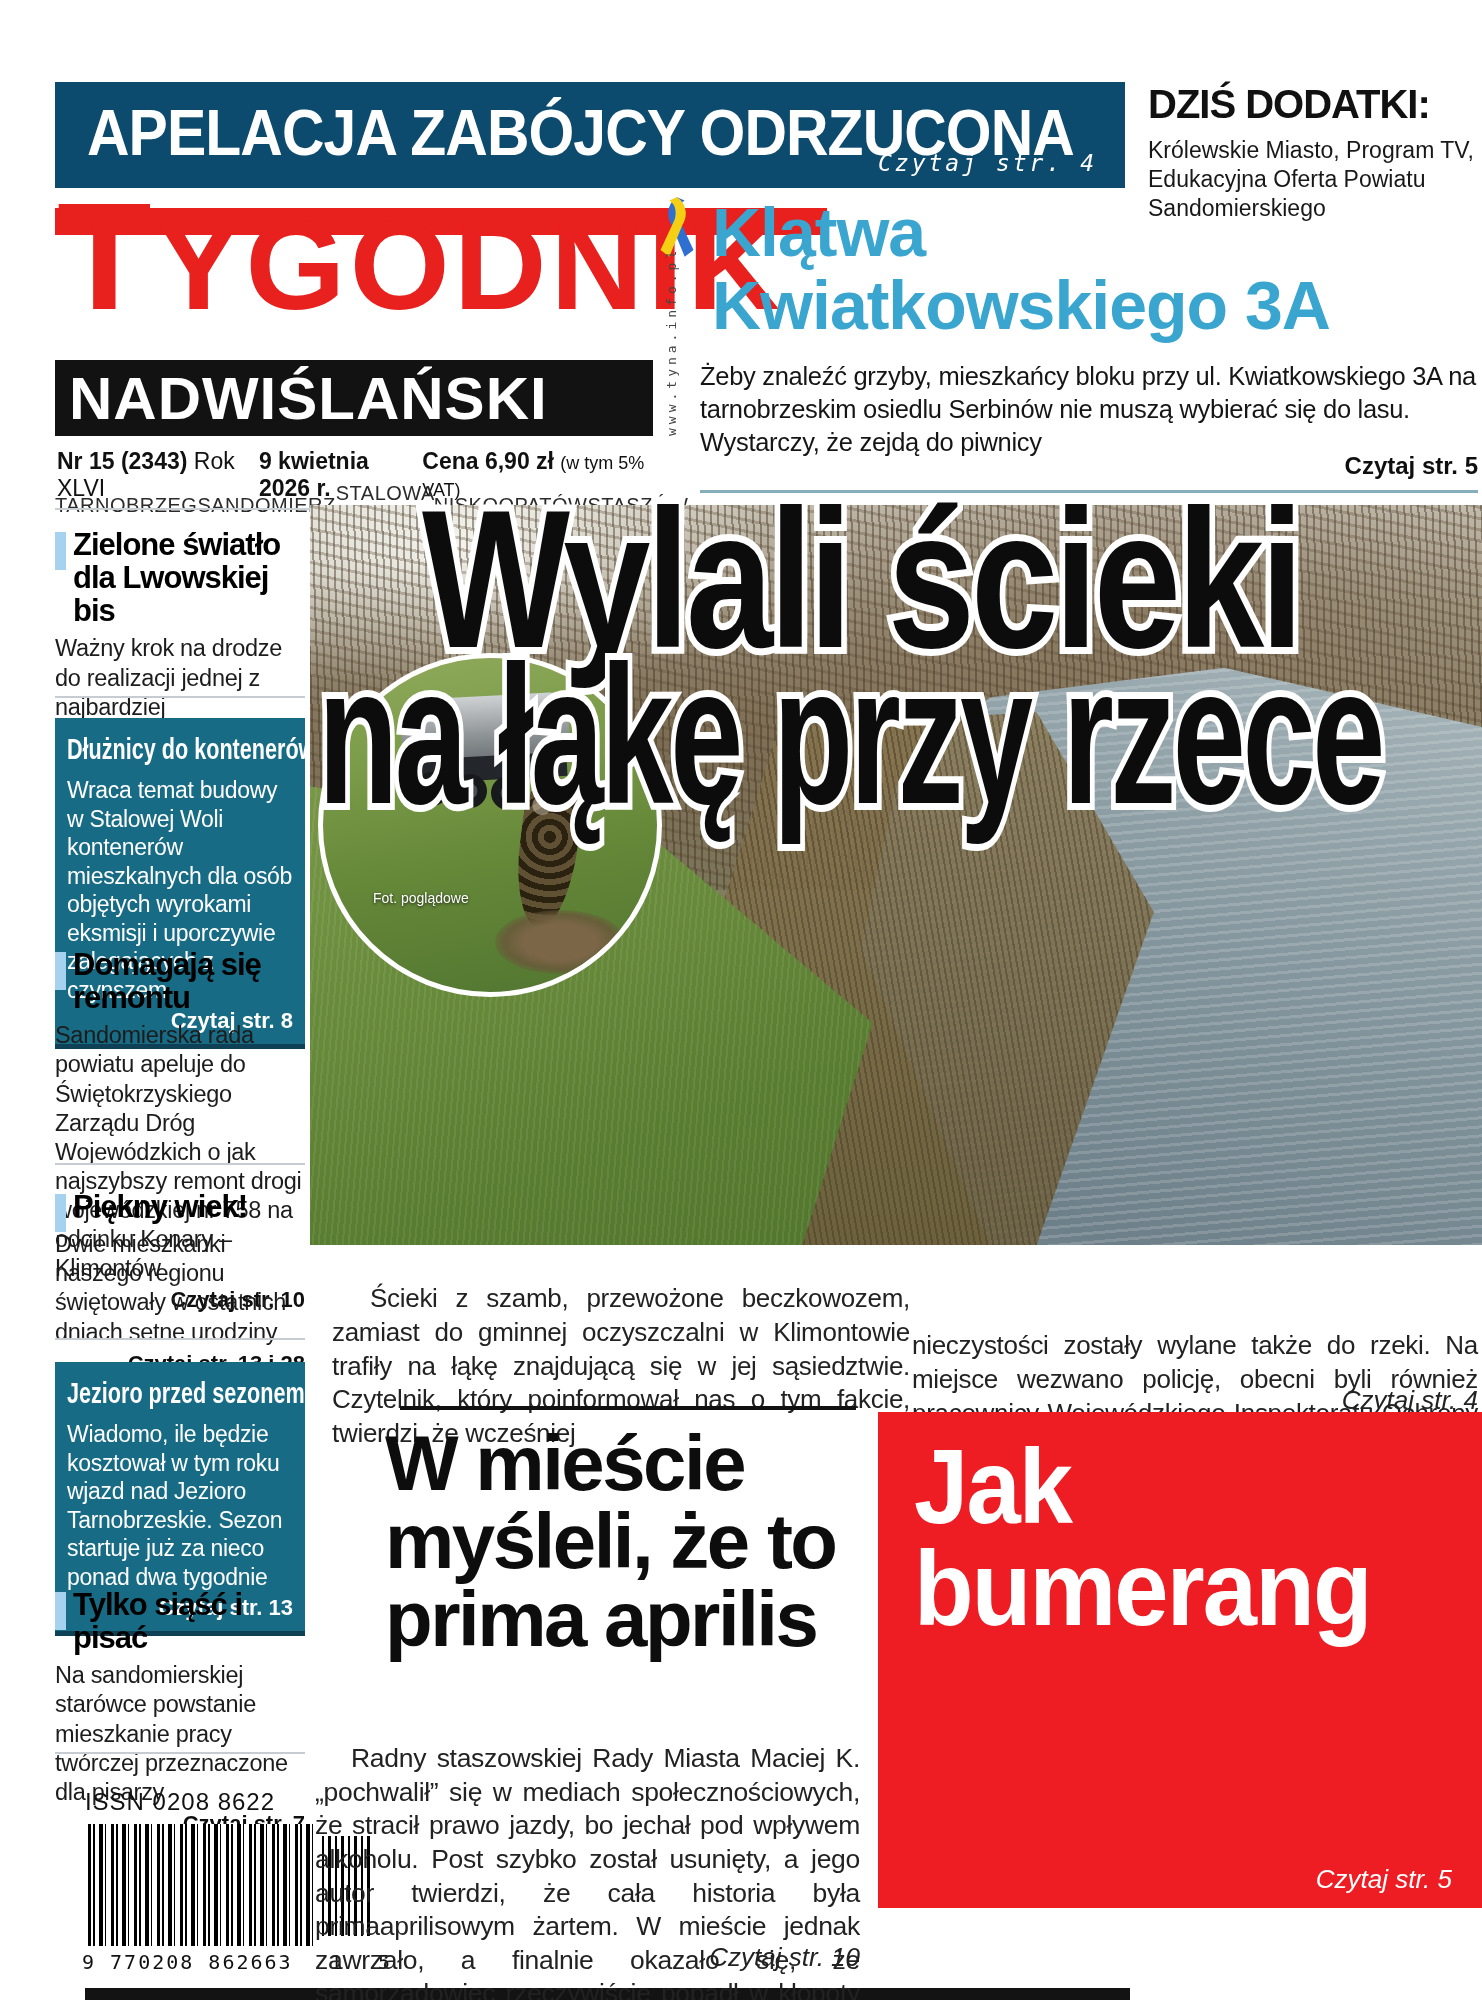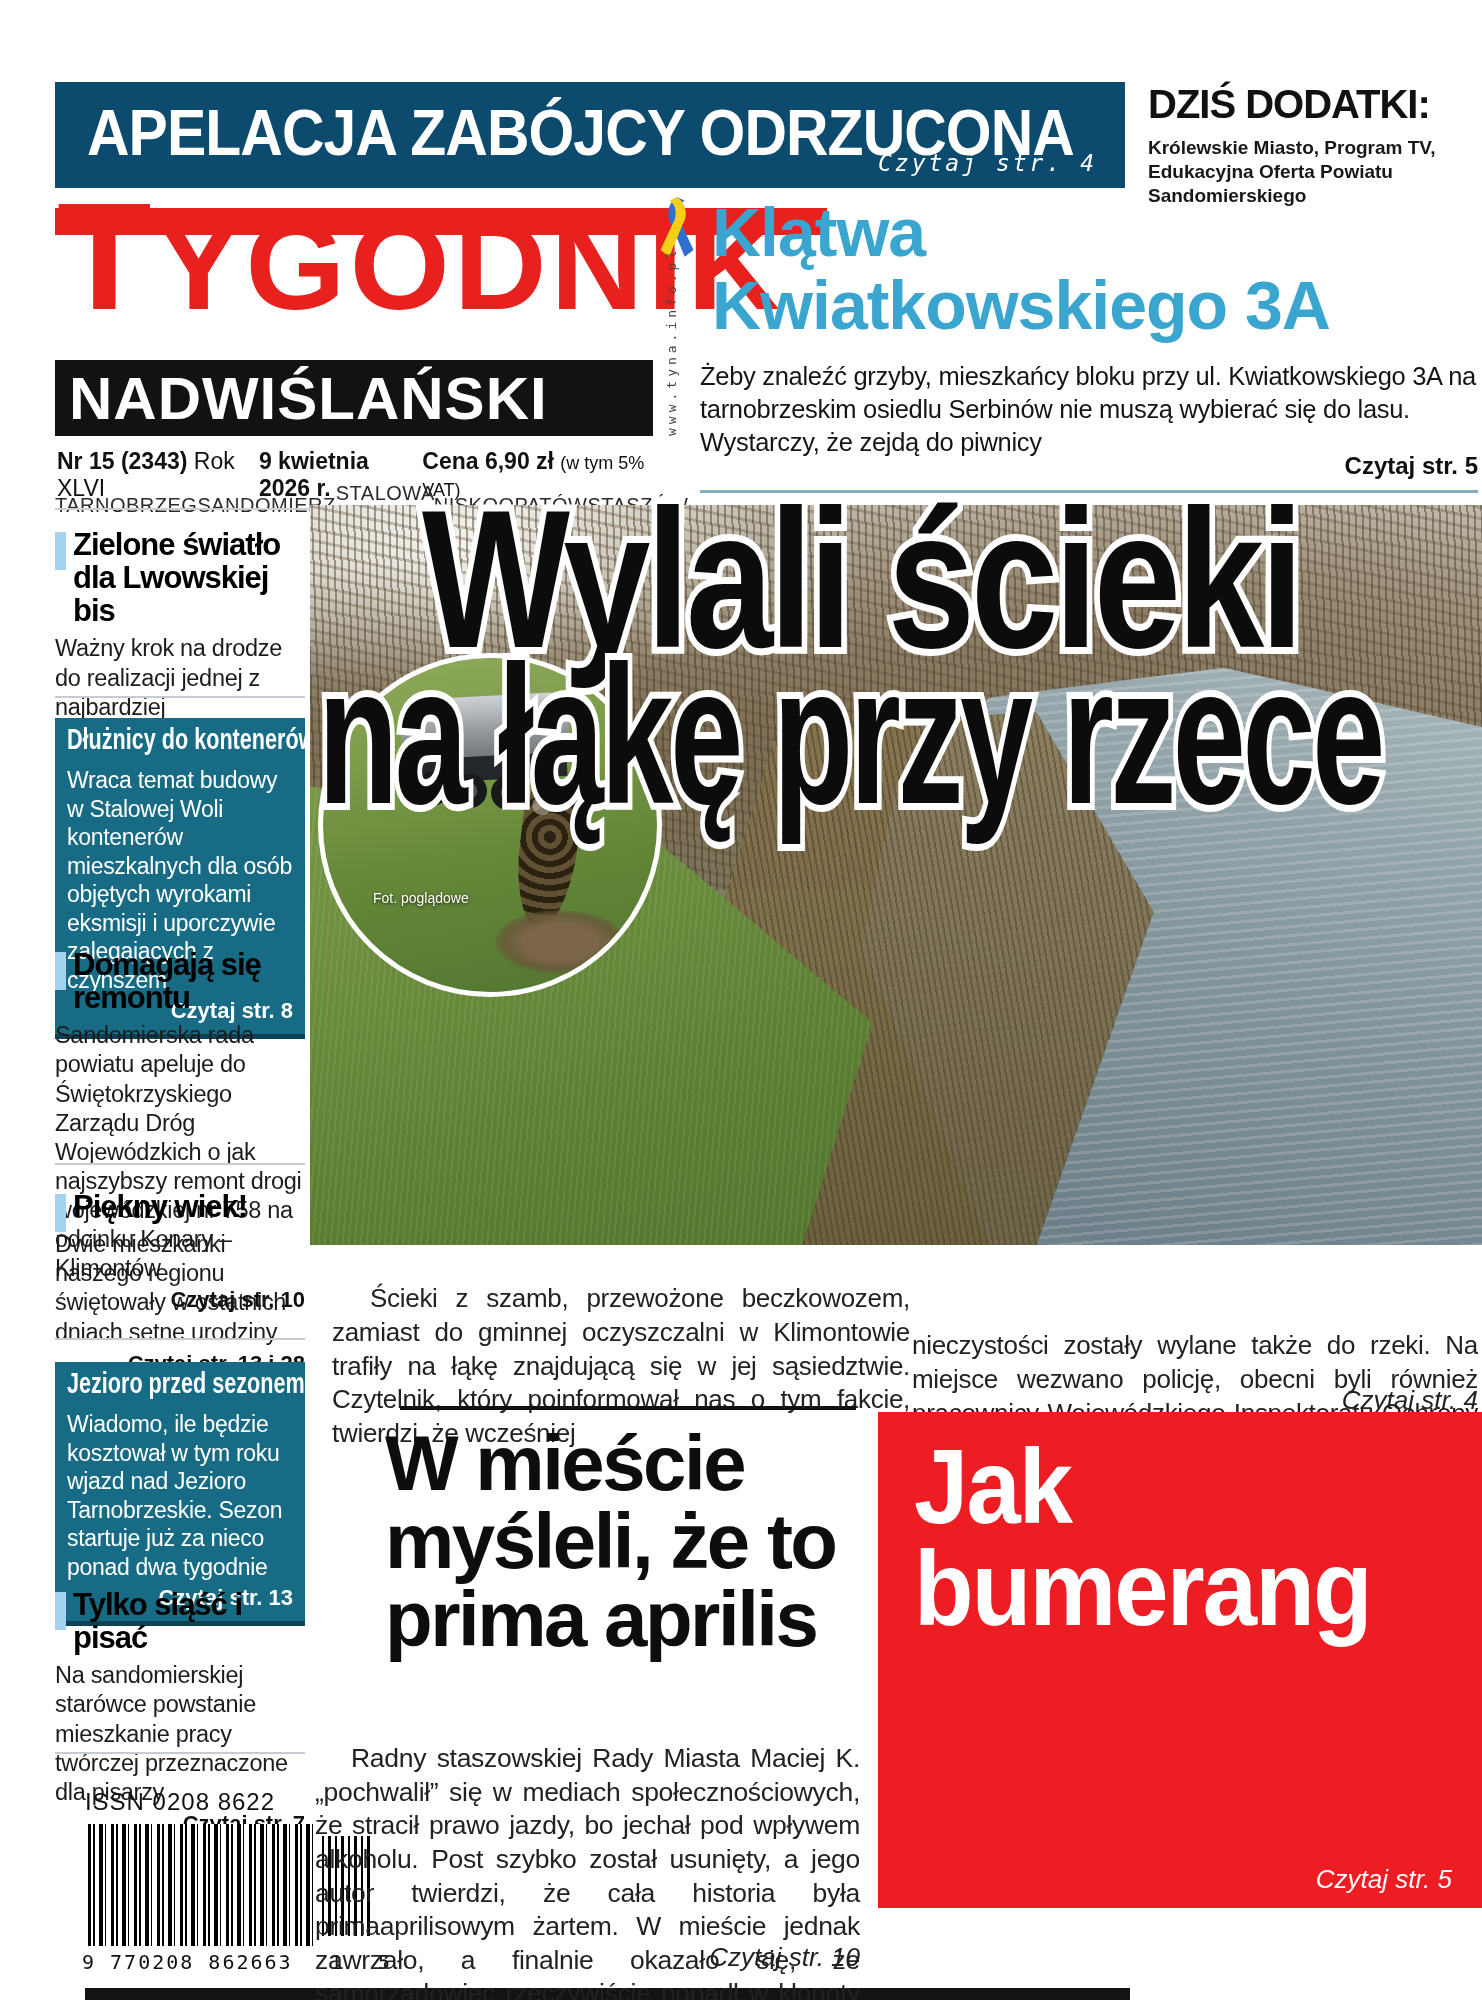--- a/index.html
+++ b/index.html
@@ -9,21 +9,21 @@
 
   
   .top-banner { left:55px; top:82px; width:1070px; height:106px; background:#0c4a6e; }
   .top-banner-headline { position:absolute; left:32px; top:14px; color:#fff; font-size:64px; font-weight:800;
      letter-spacing:-1px; white-space:nowrap; transform:scaleX(.92); transform-origin:left top; }
   .top-banner-read { position:absolute; right:28px; bottom:12px; color:#fff; font-family:"DejaVu Sans Mono", monospace;
      font-style:italic; font-size:23px; letter-spacing:3px; }
 
   
   .supp-title { left:1148px; top:82px; font-size:40px; font-weight:800; letter-spacing:-1px; color:#111;text-align:center; }
-  .supp-items { left:1148px; top:136px; width:330px; font-size:19px; font-weight:700; line-height:1.25; color:#181818; }
+  .supp-items { left:1148px; top:136px; width:330px; font-size:23px; font-weight:400; line-height:1.25; color:#181818; }
 
   
   .mast { left:55px; top:208px; width:772px; height:230px; }
   .mast-redbar { position:absolute; left:0; top:0; width:772px; height:27px; background:#e8201e; }
   .mast-tyg { position:absolute; left:2px; top:-28px; color:#e8201e; font-weight:800; font-size:126px; line-height:1;
      letter-spacing:4px; white-space:nowrap; transform:scaleX(1.02); transform-origin:left top; }
   .mast-tyg::first-letter { font-size:152px; }
   .mast-black { position:absolute; left:0; top:152px; width:598px; height:76px; background:#121212; }
   .mast-nad { position:absolute; left:14px; top:4px; color:#fff; font-weight:800; font-size:60px; letter-spacing:1px; white-space:nowrap; }
 
@@ -98,21 +98,21 @@
   .col2-read { left:912px; top:1385px; width:566px; text-align:right; font-style:italic; font-size:26px; color:#222; }
 
   
   .sb { left:55px; width:250px; }
   .sb-title { position:relative; padding-left:18px; color:#000000; font-weight:800; font-size:31px; line-height:1.07; letter-spacing:-1px; }
   .sb-title::before { content:""; position:absolute; left:0; top:4px; width:11px; height:38px; background:#a5d2ee; }
   .sb-body { position:relative; margin-top:7px; font-size:23.5px; line-height:1.24; color:#1c1c1c; letter-spacing:-.3px; }
   .sb-read { display:block; text-align:right; font-size:22px; font-weight:700; color:#0f0f0f; margin-top:4px; }
   .sb-read.inline { margin-top:-28px; }
   .sb-divider { left:55px; width:250px; height:2px; background:#c6ccd2; }
-  .sb-box { left:55px; width:250px; background:#176b84; border-bottom:5px solid #0f4156; padding:4px 12px 10px 12px; }
+  .sb-box { left:55px; width:250px; background:#176b84; border-bottom:5px solid #0f4156; padding:14px 12px 10px 12px; }
   .sb-box-title { color:#fff; font-weight:800; font-size:30px; white-space:nowrap; transform:scaleX(.72); transform-origin:left top; }
   .sb-box-body { margin-top:10px; font-size:23px; line-height:1.24; color:#fff; letter-spacing:-.3px; }
   .sb-box-read { display:block; text-align:right; font-size:22px; font-weight:700; color:#fff; margin-top:4px; }
 
   
   .issn { left:55px; top:1788px; width:250px; text-align:center; font-size:24px; color:#111; letter-spacing:1px; }
   .barcode-main { left:88px; top:1824px; width:226px; height:122px;
      background:repeating-linear-gradient(90deg,#000 0 3px,#fff 3px 5px,#000 5px 7px,#fff 7px 11px,#000 11px 15px,#fff 15px 17px,#000 17px 18px,#fff 18px 23px); }
   .barcode-addon { left:322px; top:1836px; width:52px; height:100px;
      background:repeating-linear-gradient(90deg,#000 0 2px,#fff 2px 6px,#000 6px 9px,#fff 9px 13px); }

